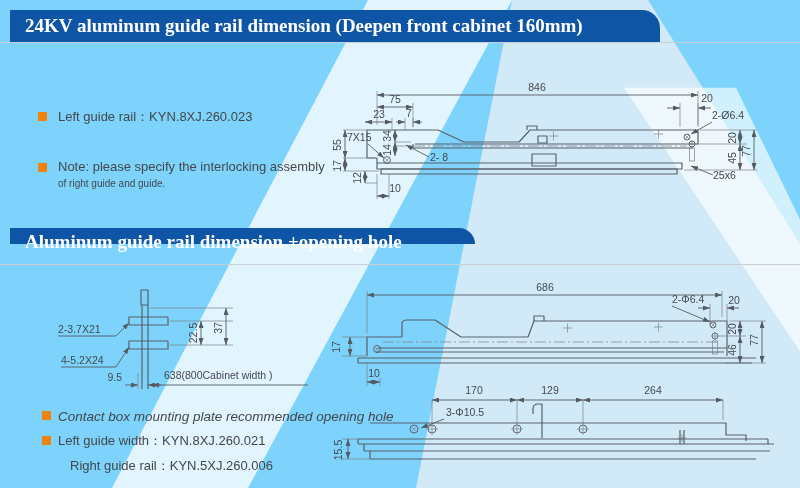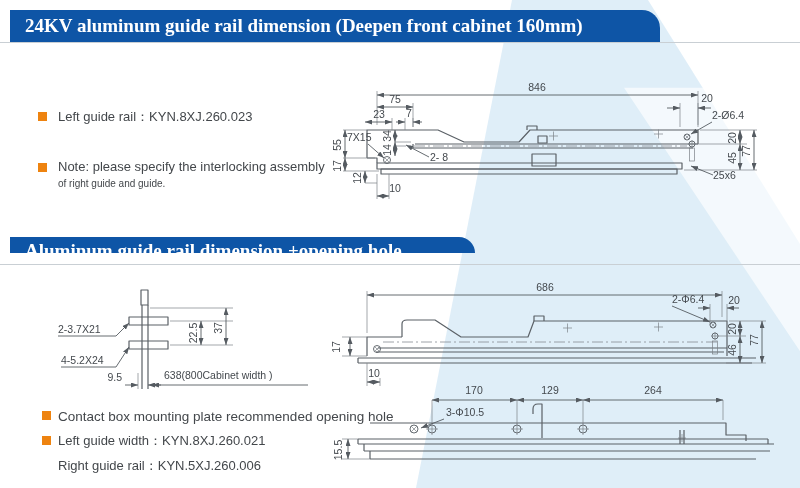--- a/index.html
+++ b/index.html
@@ -1,27 +1,27 @@
 <!DOCTYPE html>
 <html><head>
 <meta charset="utf-8">
 <style>
   html,body{margin:0;padding:0;background:#dfe9f0;}
-  .page{position:relative;width:800px;height:488px;overflow:hidden;background:#ffffff;
+  .page{position:relative;width:800px;height:488px;overflow:hidden;background:#7dd3fc;
         font-family:"Liberation Sans",sans-serif;}
   .wm{position:absolute;inset:0;pointer-events:none;}
   .wm1{background:rgba(255,255,255,.78);clip-path:polygon(46% 0,64% 0,31% 100%,14% 100%);}
   .wm2{background:#dbecf7;opacity:.9;clip-path:polygon(64% 0,81% 0,100% 50%,100% 100%,52% 100%);}
   .wm3{background:rgba(255,255,255,.65);clip-path:polygon(78% 18%,92% 18%,100% 45%,100% 72%);}
   .sep{position:absolute;left:0;right:0;height:1px;background:#c9cfd4;}
   .banner{position:absolute;left:10px;background:#0e55a6;color:#fff;
           font:bold 19px/31px "Liberation Serif",serif;padding-left:15px;
           border-radius:0 18px 0 0;box-sizing:border-box;white-space:nowrap;}
   .btxt{position:absolute;font-size:13px;color:#43474b;white-space:nowrap;}
-  .small{font-size:13.5px;}
+  .small{font-size:13.5px;font-style:italic;}
   .sq{position:absolute;width:9px;height:9px;background:#ee830f;}
   svg{position:absolute;overflow:visible;}
   .pl{stroke:#5b6167;stroke-width:1.2;fill:none;stroke-linejoin:round;}
   .dl{stroke:#555b61;stroke-width:0.9;fill:none;}
   .xl{stroke:#7b8187;stroke-width:0.7;fill:none;}
   .dd{stroke:#868c92;stroke-width:0.8;fill:none;stroke-dasharray:11 3 2 3;}
   svg text{font:10.5px "Liberation Sans",sans-serif;fill:#44494e;text-anchor:middle;}
   svg text.ts{text-anchor:start;}
   svg text.te{text-anchor:end;}
 </style>
@@ -33,35 +33,35 @@
   <div class="wm wm1"></div>
   <div class="wm wm2"></div>
   <div class="wm wm3"></div>
 
   <div class="sep" style="top:42px"></div>
   <div class="sep" style="top:264px"></div>
 
   <div class="banner" style="top:10px;width:650px;height:32px">
     <span>24KV aluminum guide rail dimension (Deepen front cabinet 160mm)</span>
   </div>
-  <div class="banner" style="top:237px;width:465px;height:16px;line-height:28px">
+  <div class="banner" style="top:228px;width:465px;height:16px;line-height:28px">
     <span>Aluminum guide rail dimension +opening hole</span>
   </div>
 
   <div class="sq" style="left:38px;top:112px"></div>
   <div class="btxt" style="left:58px;top:108px">Left guide rail：KYN.8XJ.260.023</div>
   <div class="sq" style="left:38px;top:163px"></div>
   <div class="btxt" style="left:58px;top:159px;font-size:13px">Note: please specify the interlocking assembly</div>
   <div class="btxt" style="left:58px;top:178px;font-size:10px">of right guide and guide.</div>
 
   <div class="sq" style="left:42px;top:411px"></div>
   <div class="btxt small" style="left:58px;top:409px">Contact box mounting plate recommended opening hole</div>
   <div class="sq" style="left:42px;top:436px"></div>
   <div class="btxt" style="left:58px;top:432px">Left guide width：KYN.8XJ.260.021</div>
-  <div class="btxt" style="left:58px;top:457px">Right guide rail：KYN.5XJ.260.006</div>
+  <div class="btxt" style="left:70px;top:457px">Right guide rail：KYN.5XJ.260.006</div>
 
   <svg style="left:335px;top:70px" width="460" height="140" viewBox="0 0 460 140">
     <defs>
       <marker id="ah" markerWidth="7" markerHeight="5" refX="7" refY="2.5" orient="auto-start-reverse" markerUnits="userSpaceOnUse">
         <path d="M0,0 L7,2.5 L0,5 Z" fill="#555b61"></path>
       </marker>
     </defs>
     <g>
       <path class="pl" d="M32,88 V60 H103 L129,72 H184 L195,60 H363 V74"></path>
       <path class="pl" d="M80,74 H363 M78,78 H358 M78,74 V78"></path>

